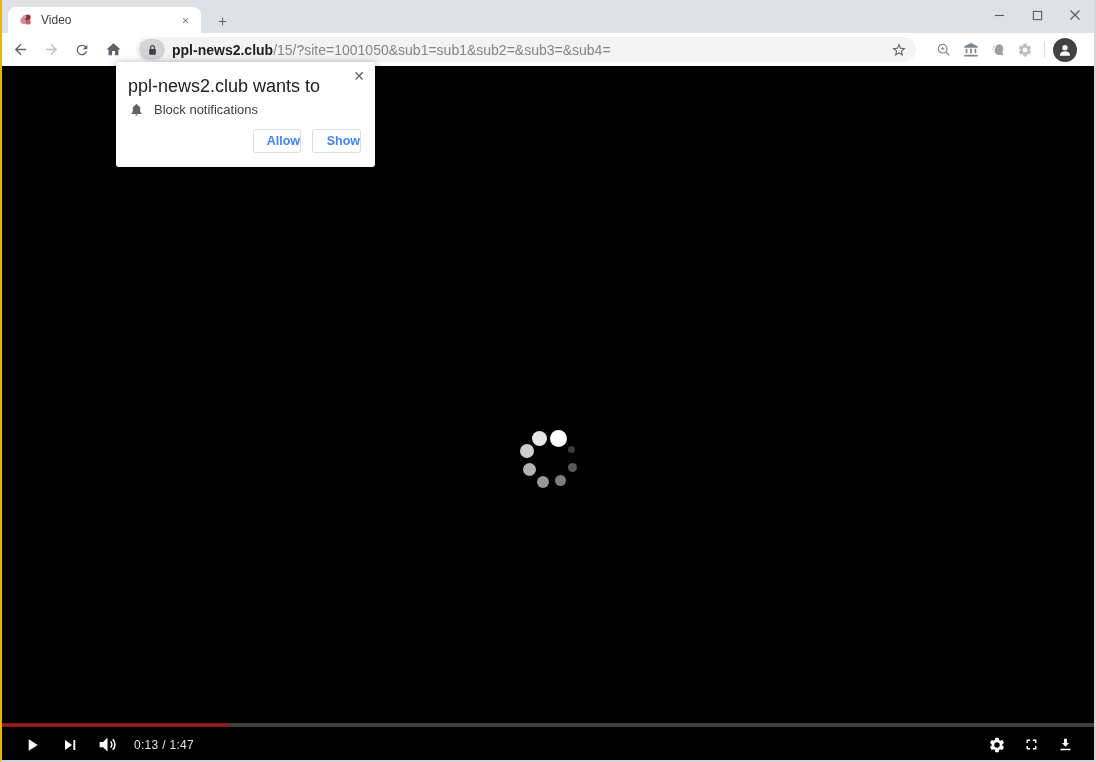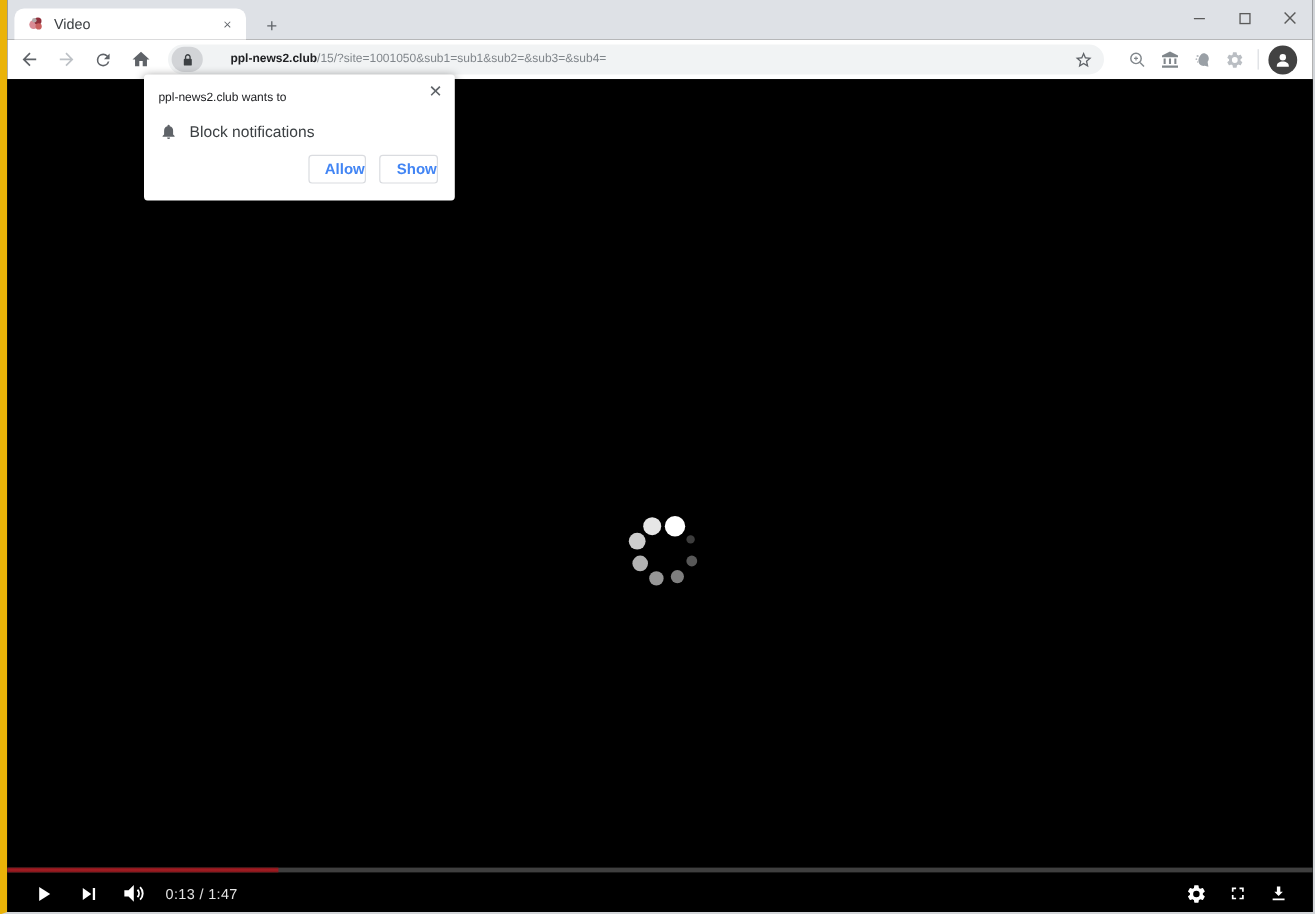--- a/index.html
+++ b/index.html
@@ -1,54 +1,54 @@
 <!DOCTYPE html>
 <html><head>
 <meta charset="utf-8">
 <style>
   * { margin:0; padding:0; box-sizing:border-box; }
   html,body { width:1096px; height:762px; }
   body { font-family:"Liberation Sans", sans-serif; background:#000; }
   .window { position:relative; width:1096px; height:762px; background:#000;
-            border-left:6px solid #eab308; border-right:2px solid #d2d5d9; border-bottom:2px solid #d2d5d9; overflow:hidden; }
+            border-left:2px solid #eab308; border-right:2px solid #d2d5d9; border-bottom:2px solid #d2d5d9; overflow:hidden; }
 
   
   .tabstrip { position:absolute; left:0; top:0; right:0; height:33px; background:#dee1e6; }
   .tab { position:absolute; left:6px; top:7px; width:193px; height:26px; background:#fff;
          border-radius:8px 8px 0 0; display:flex; align-items:center; padding:0 8px 0 11px; }
   .tab-title { font-size:12px; color:#3c4043; flex:1; margin-left:8px; white-space:nowrap; overflow:hidden; }
   .tab-close { width:16px; height:16px; display:flex; align-items:center; justify-content:center; cursor:pointer; }
   .newtab-btn { position:absolute; left:208px; top:9px; width:24px; height:24px; display:flex; align-items:center; justify-content:center; border-radius:50%; cursor:pointer; }
   .win-controls { position:absolute; right:0; top:0; height:30px; display:flex; }
   .win-btn { width:38px; height:30px; display:flex; align-items:center; justify-content:center; cursor:pointer; }
 
   
   .toolbar { position:absolute; left:0; top:33px; right:0; height:33px; background:#fff; display:flex; align-items:center; }
   .nav-btn { width:26px; height:26px; display:flex; align-items:center; justify-content:center; border-radius:50%; margin-left:5px; cursor:pointer; flex:0 0 auto; }
   .omnibox { margin-left:10px; width:780px; height:25px; background:#f1f3f4; border-radius:13px; display:flex; align-items:center; flex:0 0 auto; }
   .lock-chip { margin-left:3px; width:26px; height:21px; background:#d2d4d7; border-radius:11px; display:flex; align-items:center; justify-content:center; flex:0 0 auto; cursor:pointer; }
-  .url-text { margin-left:23px; font-size:10px; white-space:nowrap; overflow:hidden; flex:1; }
+  .url-text { margin-left:7px; font-size:14px; white-space:nowrap; overflow:hidden; flex:1; }
   .url-domain { color:#202124; font-weight:700; }
   .url-path { color:#80868b; font-weight:400; }
   .star-btn { margin-right:7px; width:20px; height:20px; display:flex; align-items:center; justify-content:center; cursor:pointer; flex:0 0 auto; }
   .ext-area { display:flex; align-items:center; margin-left:14px; }
   .ext-btn { width:27px; height:26px; display:flex; align-items:center; justify-content:center; cursor:pointer; }
   .tb-sep { width:1px; height:17px; background:#dadce0; margin:0 6px; }
   .avatar-btn { width:24px; height:24px; border-radius:50%; background:#424242; display:flex; align-items:center; justify-content:center; cursor:pointer; margin-left:2px; }
   .kebab-btn { width:26px; height:26px; display:flex; align-items:center; justify-content:center; cursor:pointer; margin-left:6px; }
 
   
   .page { position:absolute; left:0; top:66px; right:0; bottom:0; background:#000; }
 
   
   .perm-dialog { position:absolute; left:114px; top:62px; width:259px; height:105px; background:#fff;
                  border-radius:3px; box-shadow:0 2px 8px rgba(0,0,0,.45); z-index:20; }
   .perm-close { position:absolute; right:7px; top:5px; width:18px; height:18px; display:flex; align-items:center; justify-content:center;
                 font-size:14px; color:#5f6368; cursor:pointer; }
-  .perm-title { position:absolute; left:12px; top:14px; font-size:10px; color:#202124; }
+  .perm-title { position:absolute; left:12px; top:14px; font-size:18px; color:#202124; }
   .perm-row { position:absolute; left:13px; top:40px; display:flex; align-items:center; }
   .perm-text { margin-left:10px; font-size:13px; color:#3c4043; }
   .perm-btn { position:absolute; top:67px; height:24px; background:#fff; border:1px solid #dadce0; border-radius:3px;
               color:#4285f4; font-size:12.5px; font-weight:700; font-family:"Liberation Sans",sans-serif; cursor:pointer;text-align:right; }
   .perm-allow { right:74px; width:48px; }
   .perm-block { right:14px; width:49px; }
 
   
   .spin-dot { position:absolute; border-radius:50%; }
   .d1 { left:548px; top:364px; width:17px; height:17px; background:#ffffff; }

